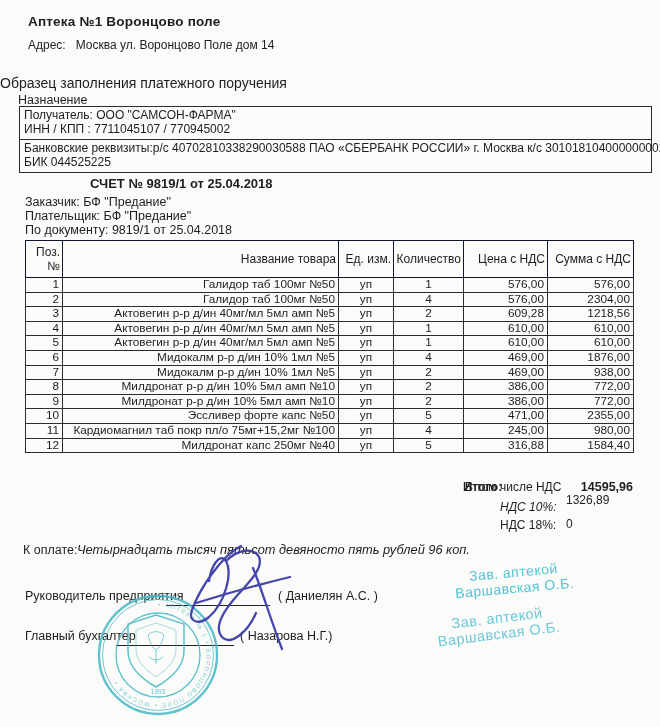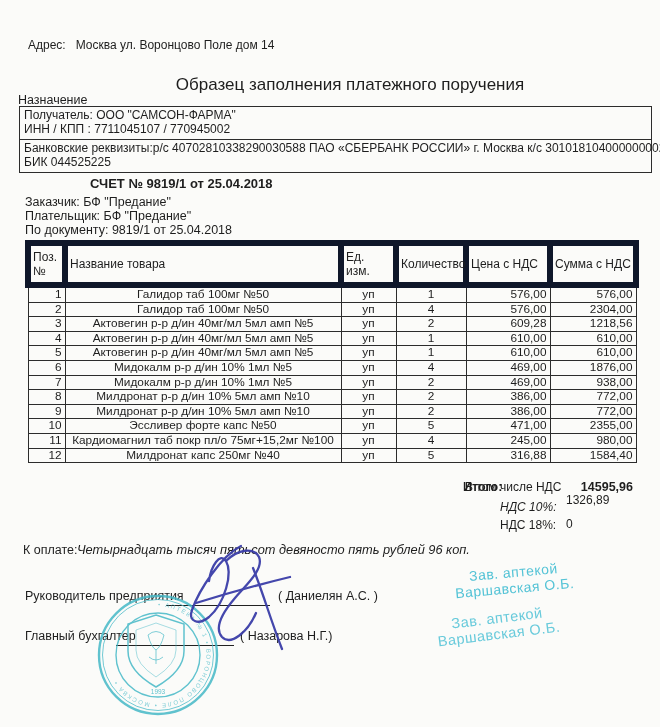--- a/index.html
+++ b/index.html
@@ -2,34 +2,34 @@
 <html><head>
 <meta charset="utf-8">
 <style>
   html,body{margin:0;padding:0;background:#e8e8e8;}
   .page{position:relative;width:660px;height:727px;background:#fbfbf9;
         font-family:"Liberation Sans",sans-serif;color:#1e1e1e;overflow:hidden;}
   .abs{position:absolute;}
   .pharmacy-name{left:28px;top:14px;font-size:13.5px;font-weight:bold;letter-spacing:.2px;}
   .address{left:28px;top:38px;font-size:12px;}
   .address .lbl{margin-right:10px;}
-  .subtitle{left:0;top:75px;width:612px;text-align:center;font-size:17px;margin-left:44px;}
+  .subtitle{left:0;top:75px;width:612px;text-align:left;font-size:14px;}
   .purpose{left:18px;top:93px;font-size:12.5px;}
   .payee-box{left:19px;top:106px;width:633px;border:1px solid #2c2c2c;box-sizing:border-box;}
   .payee-cell{padding:2px 4px 3px 4px;font-size:12px;line-height:13.5px;white-space:nowrap;}
   .payee-cell.first{border-bottom:1px solid #2c2c2c;}
   .invoice-title{left:90px;top:176px;width:520px;text-align:left;font-size:13px;font-weight:bold;}
   .parties{left:25px;top:196px;font-size:12.5px;line-height:13.8px;}
   .tbl{left:25px;top:240px;}
   table{border-collapse:collapse;table-layout:fixed;width:608px;}
-  th{border:6px solid #0f172a;font-weight:normal;font-size:12px;height:36px;text-align:left;
+  th{border:1px solid #0f172a;font-weight:normal;font-size:12px;height:36px;text-align:right;
      background:transparent;padding:0 2px;}
   td{border:1px solid #2c2c2c;font-size:11.8px;height:13.6px;line-height:13.6px;
      padding:0 3px;white-space:nowrap;overflow:hidden;}
-  .a-l{text-align:center}.a-r{text-align:right}.a-c{text-align:center}
+  .a-l{text-align:right}.a-r{text-align:right}.a-c{text-align:center}
   .total-row{left:463px;top:456px;width:170px;display:flex;justify-content:space-between;
              font-size:12.5px;font-weight:bold;margin-top:24px;}
   .vat-incl{left:465px;top:480px;font-size:12px;}
   .vat-lbl{font-size:12px;}
   .vat-val{font-size:12px;}
   .payable{left:23px;top:543px;font-size:12.5px;}
   .amount-words{left:77px;top:542px;font-size:12.8px;font-style:italic;}
   .sig-label{font-size:12.5px;}
   .sig-line{border-top:1.2px solid #222;height:0;}
   .sig-name{font-size:12.5px;}
@@ -37,20 +37,21 @@
   .stamp-1{left:436px;top:564px;width:156px;transform:rotate(-5deg);color:#54c3d6;}
   .stamp-2{left:418px;top:610px;width:160px;transform:rotate(-7deg);color:#68cadb;font-size:14.5px;}
   .seal{left:94px;top:591px;opacity:.85;}
   .handsig{left:163px;top:540px;}
 </style>
 </head>
 <body>
 
 <div class="page">
 
+  <div class="abs pharmacy-name">Аптека №1 Воронцово поле</div>
 
   <div class="abs address">
     <span class="lbl">Адрес:</span><span>Москва ул. Воронцово Поле дом 14</span>
   </div>
 
   <div class="abs subtitle">Образец заполнения платежного поручения</div>
 
   <div class="abs purpose">Назначение</div>
 
   <div class="abs payee-box">

